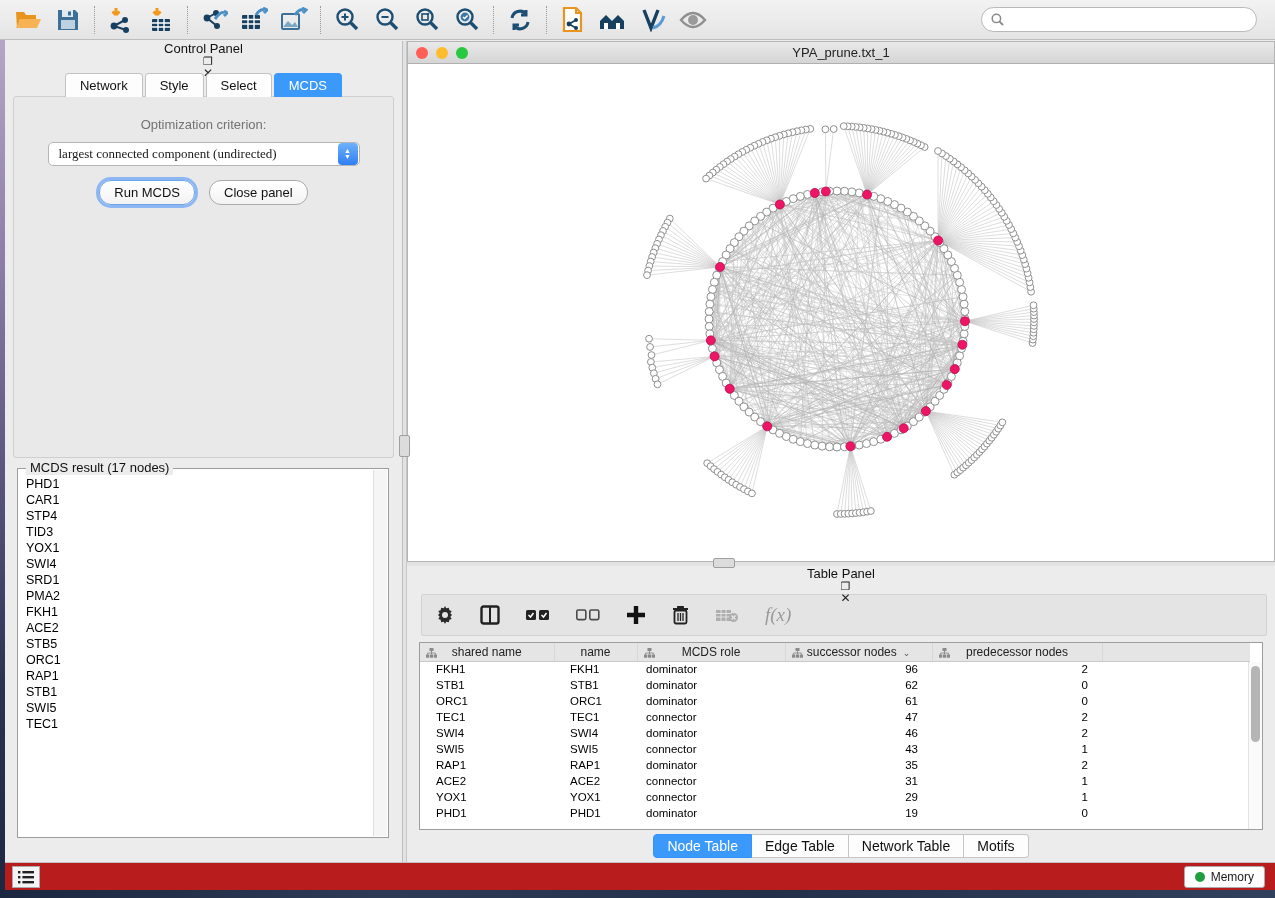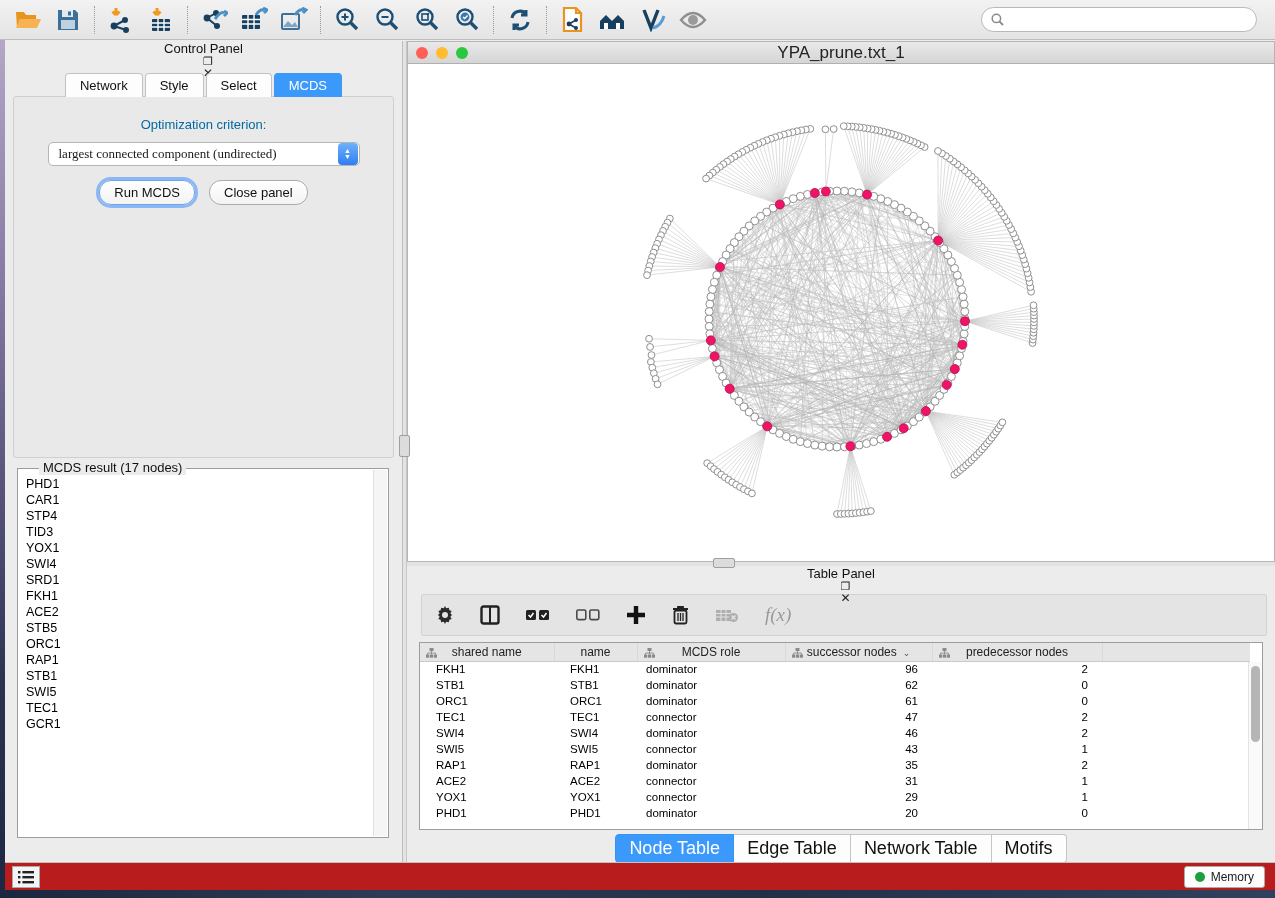--- a/index.html
+++ b/index.html
@@ -33,43 +33,43 @@
   .control-panel { position:absolute; left:5px; top:41px; width:397px; height:821px; background:#ececec; z-index:2; }
   .panel-titlebar { height:26px; display:flex; align-items:center; padding:0 10px; font-size:13px; color:#111;flex-direction:column; }
   .panel-titlebar .sp { flex:1; }
   .win-ic { font-size:12px; color:#222; margin-left:9px; cursor:default; line-height:1; }
   .win-ic.box { font-size:11px; }
   .cp-tabs { display:flex; justify-content:center; margin-top:6px; position:relative; z-index:2; }
   .cp-tab { padding:4px 14px; font-size:13px; background:#fdfdfd; border:1px solid #c2c2c2; border-bottom:none;
     border-radius:4px 4px 0 0; margin:0 1px; color:#111; }
   .cp-tab.active { background:#3b99fc; color:#fff; border-color:#3b99fc; }
   .cp-content { margin:-1px 8px 0 8px; background:#e9e9e9; border:1px solid #cfcfcf; border-radius:3px; height:362px; position:relative; z-index:1; padding-top:20px; }
-  .opt-label { text-align:center; font-size:13px; color:#0369a1; margin-bottom:10px; }
+  .opt-label { text-align:center; font-size:13px; color:#737373; margin-bottom:10px; }
   .dropdown { width:312px; height:24px; margin:0 auto; background:#fff; border:1px solid #b5b5b5; border-radius:5px;
     display:flex; align-items:center; font-size:13px; position:relative; }
   .dropdown .val { flex:1; padding-left:10px; white-space:nowrap; overflow:hidden;font-family:Liberation Serif, serif; }
   .dropdown .stepper { width:20px; height:22px; border-radius:4px; background:linear-gradient(#6fb1fb,#2f7ef3);
     margin-right:1px; display:flex; flex-direction:column; align-items:center; justify-content:center; color:#fff; }
   .dropdown .stepper span { font-size:7px; line-height:6px; }
   .btn-row { display:flex; justify-content:center; gap:14px; margin-top:14px; }
   .pushbtn { background:linear-gradient(#ffffff,#f3f3f3); border:1px solid #ababab; border-radius:12px;
     padding:4px 14px; font-size:13px; color:#111; }
   .pushbtn.focus { box-shadow:0 0 0 3px rgba(92,155,250,.65); border-color:#6ea4e8; }
   .result-box { position:absolute; left:12px; top:427px; width:372px; height:370px; border:1px solid #9d9d9d; background:#fff; }
-  .result-legend { position:absolute; left:8px; top:-9px; background:#ececec; padding:0 4px; font-size:13px; color:#111;margin-left:13px; }
+  .result-legend { position:absolute; left:8px; top:-9px; background:#ececec; padding:0 4px; font-size:13px; color:#111; }
   .result-list { position:absolute; inset:1px 15px 1px 1px; overflow:hidden; padding:6px 0 0 7px; }
   .result-list div { font-size:12.5px; line-height:16px; color:#000; }
   .result-scroll { position:absolute; top:1px; right:1px; bottom:1px; width:14px; background:#f5f5f5; border-left:1px solid #e0e0e0; }
 
   
   .net-window { position:absolute; left:407px; top:41px; width:868px; height:521px; background:#fff; border:1px solid #b5b5b5; z-index:2; }
   .net-titlebar { height:22px; background:linear-gradient(#e9e9e9,#d5d5d5); border-bottom:1px solid #b0b0b0;
     display:flex; align-items:center; padding:0 8px; position:relative; }
   .tl { width:12px; height:12px; border-radius:50%; margin-right:8px; }
-  .net-title { position:absolute; left:0; right:0; text-align:center; font-size:17px; color:#222; }
+  .net-title { position:absolute; left:0; right:0; text-align:center; font-size:13px; color:#222; }
   .net-canvas { position:relative; width:866px; height:497px; background:#fff; }
 
   
   .table-panel { position:absolute; left:407px; top:566px; width:868px; height:296px; background:#ececec; z-index:2; }
   .tp-toolbar { margin:2px 8px 0 14px; height:42px; background:#e4e4e4; border:1px solid #d2d2d2; border-radius:2px;
     display:flex; align-items:center; padding:0 14px; gap:26px; }
   .tp-ic { display:flex; align-items:center; justify-content:center; }
   .fx { font-family:"Liberation Serif","DejaVu Serif",serif; font-style:italic; font-size:19px; color:#9a9a9a; }
   .tbl-wrap { position:absolute; left:12px; right:12px; top:76px; height:188px; background:#fff; border:1px solid #9d9d9d; overflow:hidden; }
   table.node-table { border-collapse:collapse; table-layout:fixed; width:830px; }
@@ -77,21 +77,21 @@
     font-weight:normal; font-size:12px; color:#222; position:relative; text-align:center; }
   .node-table th .hicon { position:absolute; left:6px; top:4px; }
   .node-table th .sort { font-size:9px; color:#555; margin-left:6px; }
   .node-table td { height:16px; font-size:11.5px; color:#000; white-space:nowrap; overflow:hidden; }
   .td-name { padding-left:16px; text-align:left; }
   .td-role { padding-left:9px; text-align:left; }
   .td-num { padding-right:14px; text-align:right; }
   .tbl-scroll { position:absolute; top:19px; right:0; bottom:0; width:14px; background:#fafafa; border-left:1px solid #e3e3e3; }
   .tbl-scroll .thumb { position:absolute; top:4px; left:2px; width:9px; height:76px; background:#b5b5b5; border-radius:5px; }
   .tp-tabs { position:absolute; left:0; right:0; top:268px; display:flex; justify-content:center; }
-  .tp-tab { padding:3px 13px; font-size:18px; background:#fdfdfd; border:1px solid #c5c5c5; border-left:none; color:#111; }
+  .tp-tab { padding:3px 13px; font-size:14px; background:#fdfdfd; border:1px solid #c5c5c5; border-left:none; color:#111; }
   .tp-tab:first-child { border-left:1px solid #c5c5c5; border-radius:4px 0 0 4px; }
   .tp-tab:last-child { border-radius:0 4px 4px 0; }
   .tp-tab.active { background:#3b99fc; color:#fff; border-color:#3194fb; }
 
   
   .statusbar { position:absolute; left:5px; top:862px; width:1270px; height:28px; background:#b91c1c; border-top:1px solid #c2c2c2; z-index:3; }
   .list-btn { position:absolute; left:7px; top:3px; width:28px; height:22px; background:#f4f4f4; border:1px solid #ababab; display:flex; align-items:center; justify-content:center; }
   .mem-btn { position:absolute; right:10px; top:3px; height:22px; background:#fdfdfd; border:1px solid #ababab; border-radius:3px;
     display:flex; align-items:center; padding:0 10px; font-size:12px; gap:6px; }
   .mem-dot { width:10px; height:10px; border-radius:50%; background:#1d9e3f; }
@@ -280,29 +280,29 @@
   <div class="result-box">
     <div class="result-legend">MCDS result (17 nodes)</div>
     <div class="result-list" id="mcds-list">
         <div>PHD1</div>
         <div>CAR1</div>
         <div>STP4</div>
         <div>TID3</div>
         <div>YOX1</div>
         <div>SWI4</div>
         <div>SRD1</div>
+        <div>PMA2</div>
         <div>FKH1</div>
         <div>ACE2</div>
         <div>STB5</div>
         <div>ORC1</div>
         <div>RAP1</div>
         <div>STB1</div>
         <div>SWI5</div>
         <div>TEC1</div>
-        <div>GCR1</div>
       </div>
     <div class="result-scroll"></div>
   </div>
 </div>
 
 <div class="net-window">
   <div class="net-titlebar">
     <span class="tl" id="tl0" style="background: rgb(255, 95, 87);"></span>
     <span class="tl" id="tl1" style="background: rgb(254, 188, 46);"></span>
     <span class="tl" id="tl2" style="background: rgb(40, 200, 64);"></span>
@@ -1499,21 +1499,21 @@
             <td class="td-name">YOX1</td>
             <td class="td-role">connector</td>
             <td class="td-num">29</td>
             <td class="td-num">1</td>
             <td></td>
           </tr>
           <tr>
             <td class="td-name">PHD1</td>
             <td class="td-name">PHD1</td>
             <td class="td-role">dominator</td>
-            <td class="td-num">20</td>
+            <td class="td-num">19</td>
             <td class="td-num">0</td>
             <td></td>
           </tr>
         </tbody>
     </table>
     <div class="tbl-scroll">
         <div class="thumb"></div>
       </div>
   </div>
   <div class="tp-tabs" id="tp-tabs">

